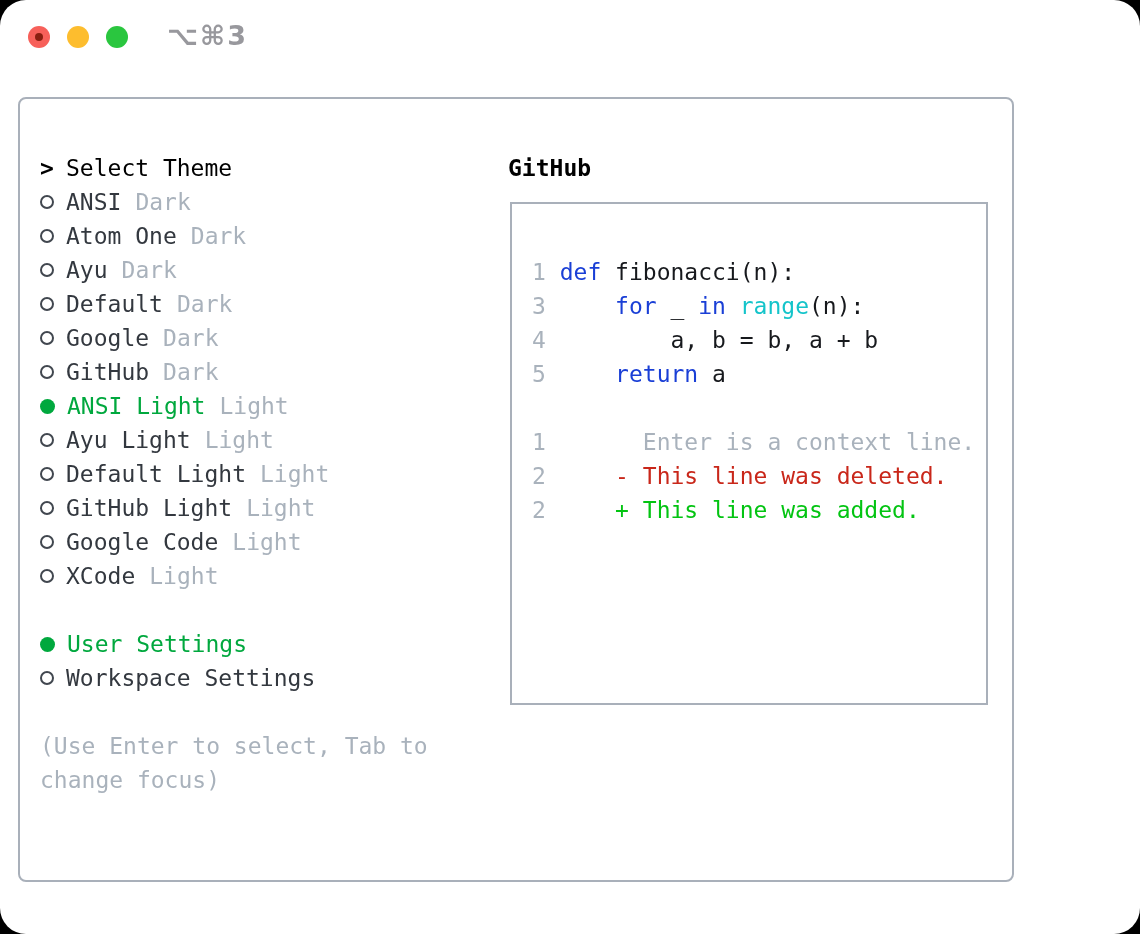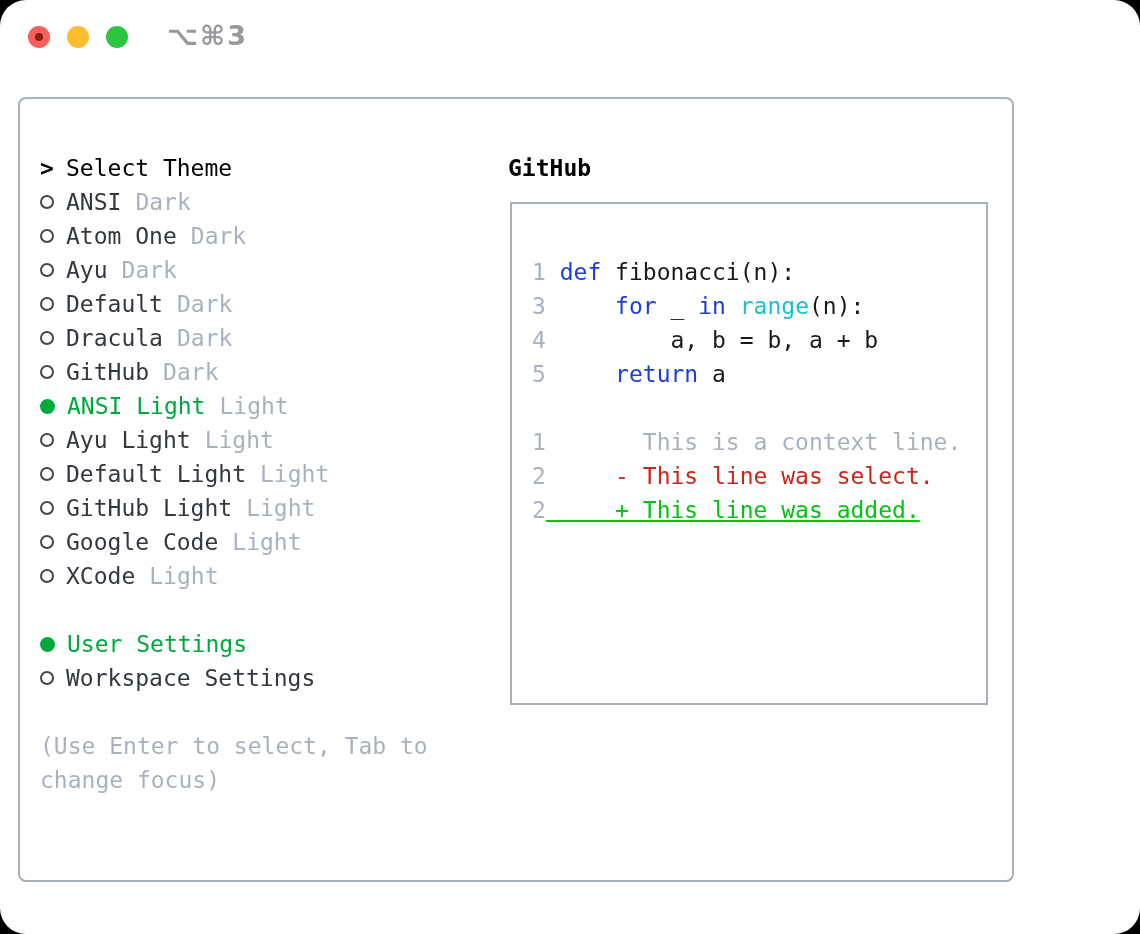--- a/index.html
+++ b/index.html
@@ -39,21 +39,21 @@
           border:2px solid var(--panel-border);background:#fff;}
   .code-block{padding:51px 0 0 20px;}
   .code-line{height:34px;line-height:34px;white-space:pre;}
   .c-ln{color:var(--muted);}
   .c-kw{color:var(--kw);}
   .c-txt{color:var(--code-text);}
   .c-num{color:var(--num);}
   .c-builtin{color:var(--builtin);}
   .c-ctx{color:var(--muted);}
   .c-del{color:var(--del);}
-  .c-add{color:var(--add);text-decoration:underline;}
+  .c-add{color:var(--add);}
 </style>
 </head>
 <body>
 
 <div class="window">
 
   <span class="dot dot-red"></span>
   <span class="dot dot-yellow"></span>
   <span class="dot dot-green"></span>
   <span class="shortcut">⌥⌘3</span>
@@ -82,21 +82,21 @@
             <span class="name">Ayu</span>
             <span class="variant">Dark</span>
           </div>
           <div class="row item">
             <span class="radio"></span>
             <span class="name">Default</span>
             <span class="variant">Dark</span>
           </div>
           <div class="row item">
             <span class="radio"></span>
-            <span class="name">Dracula</span>
+            <span class="name">Google</span>
             <span class="variant">Dark</span>
           </div>
           <div class="row item">
             <span class="radio"></span>
             <span class="name">GitHub</span>
             <span class="variant">Dark</span>
           </div>
           <div class="row item selected">
             <span class="radio on"></span>
             <span class="name">ANSI Light</span>
@@ -148,20 +148,20 @@
 
     <div class="preview-heading">GitHub</div>
 
     <div class="preview-box">
       <div class="code-block" id="code-block">
           <div class="code-line"><span class="c-ln">1 </span><span class="c-kw">def</span><span class="c-txt"> fibonacci(n):</span></div>
           <div class="code-line"><span class="c-ln">3</span><span class="c-txt">     </span><span class="c-kw">for</span><span class="c-txt"> _ </span><span class="c-kw">in</span><span class="c-txt"> </span><span class="c-builtin">range</span><span class="c-txt">(n):</span></div>
           <div class="code-line"><span class="c-ln">4</span><span class="c-txt">         a, b = b, a + b</span></div>
           <div class="code-line"><span class="c-ln">5</span><span class="c-txt">     </span><span class="c-kw">return</span><span class="c-txt"> a</span></div>
           <div class="code-line"> </div>
-          <div class="code-line"><span class="c-ln">1</span><span class="c-ctx">       This is a context line.</span></div>
-          <div class="code-line"><span class="c-ln">2</span><span class="c-del">     - This line was select.</span></div>
+          <div class="code-line"><span class="c-ln">1</span><span class="c-ctx">       Enter is a context line.</span></div>
+          <div class="code-line"><span class="c-ln">2</span><span class="c-del">     - This line was deleted.</span></div>
           <div class="code-line"><span class="c-ln">2</span><span class="c-add">     + This line was added.</span></div>
         </div>
     </div>
 
   </div>
 </div>
 
 </body></html>

